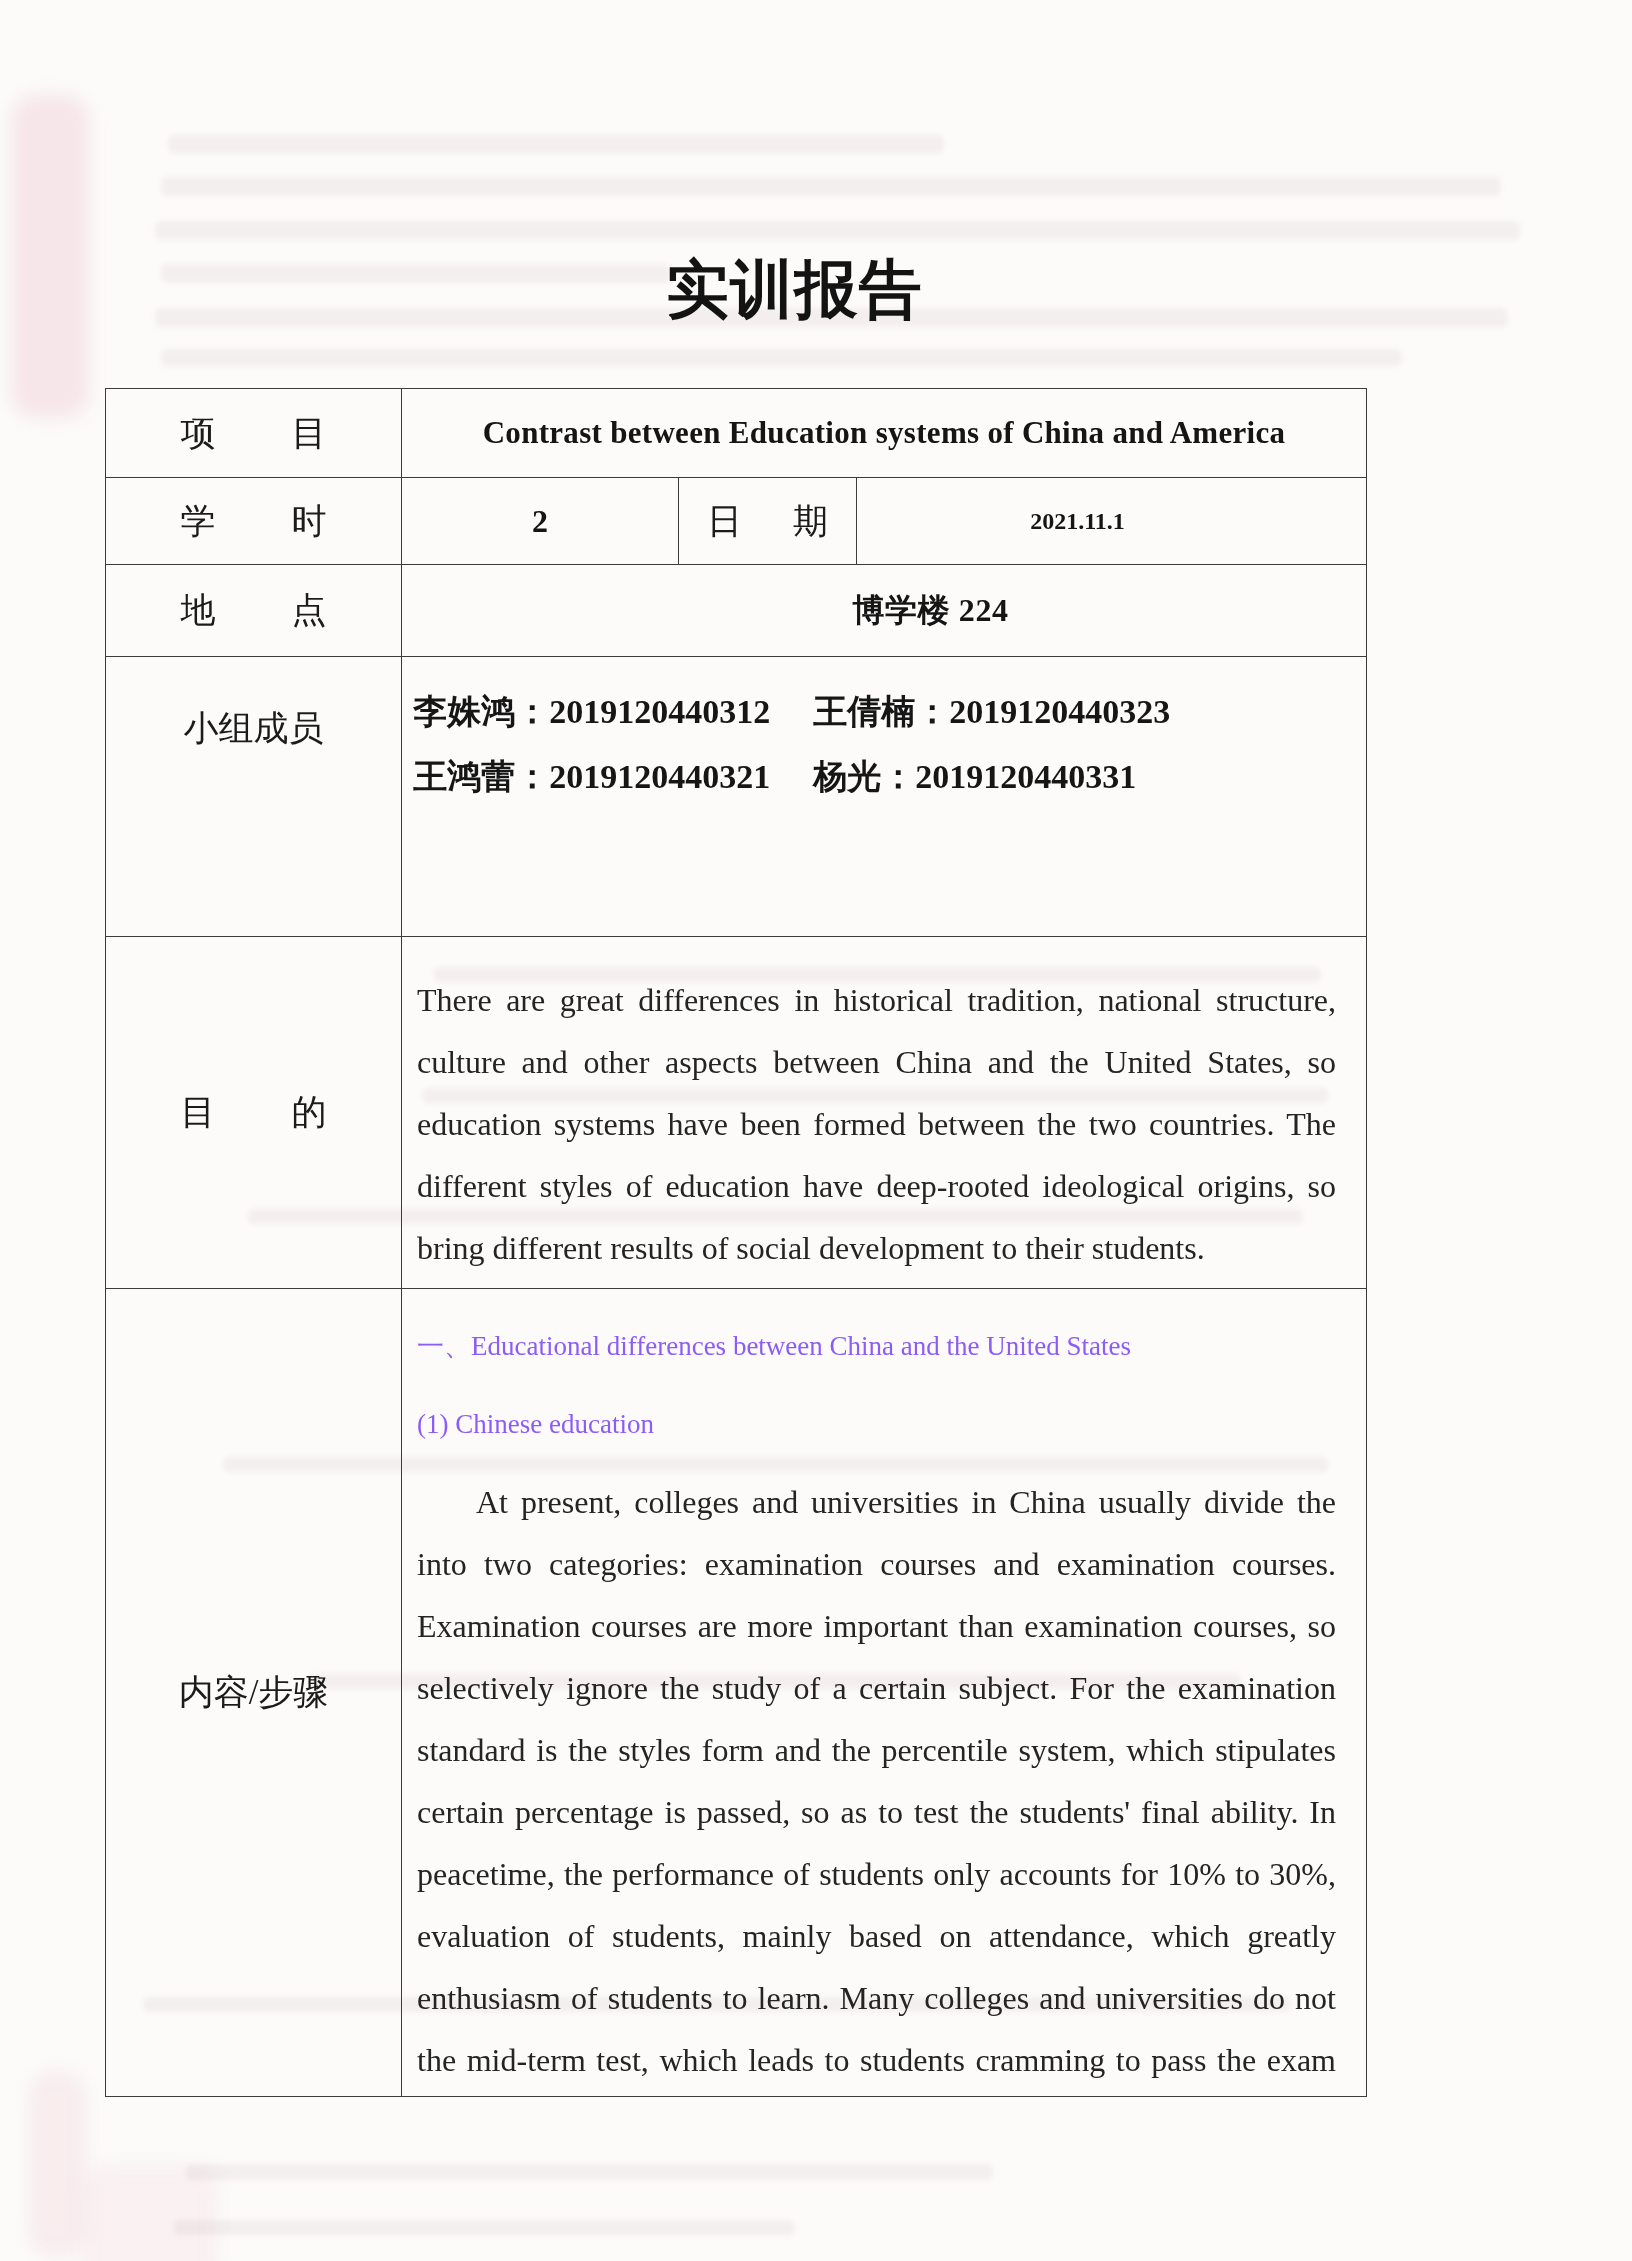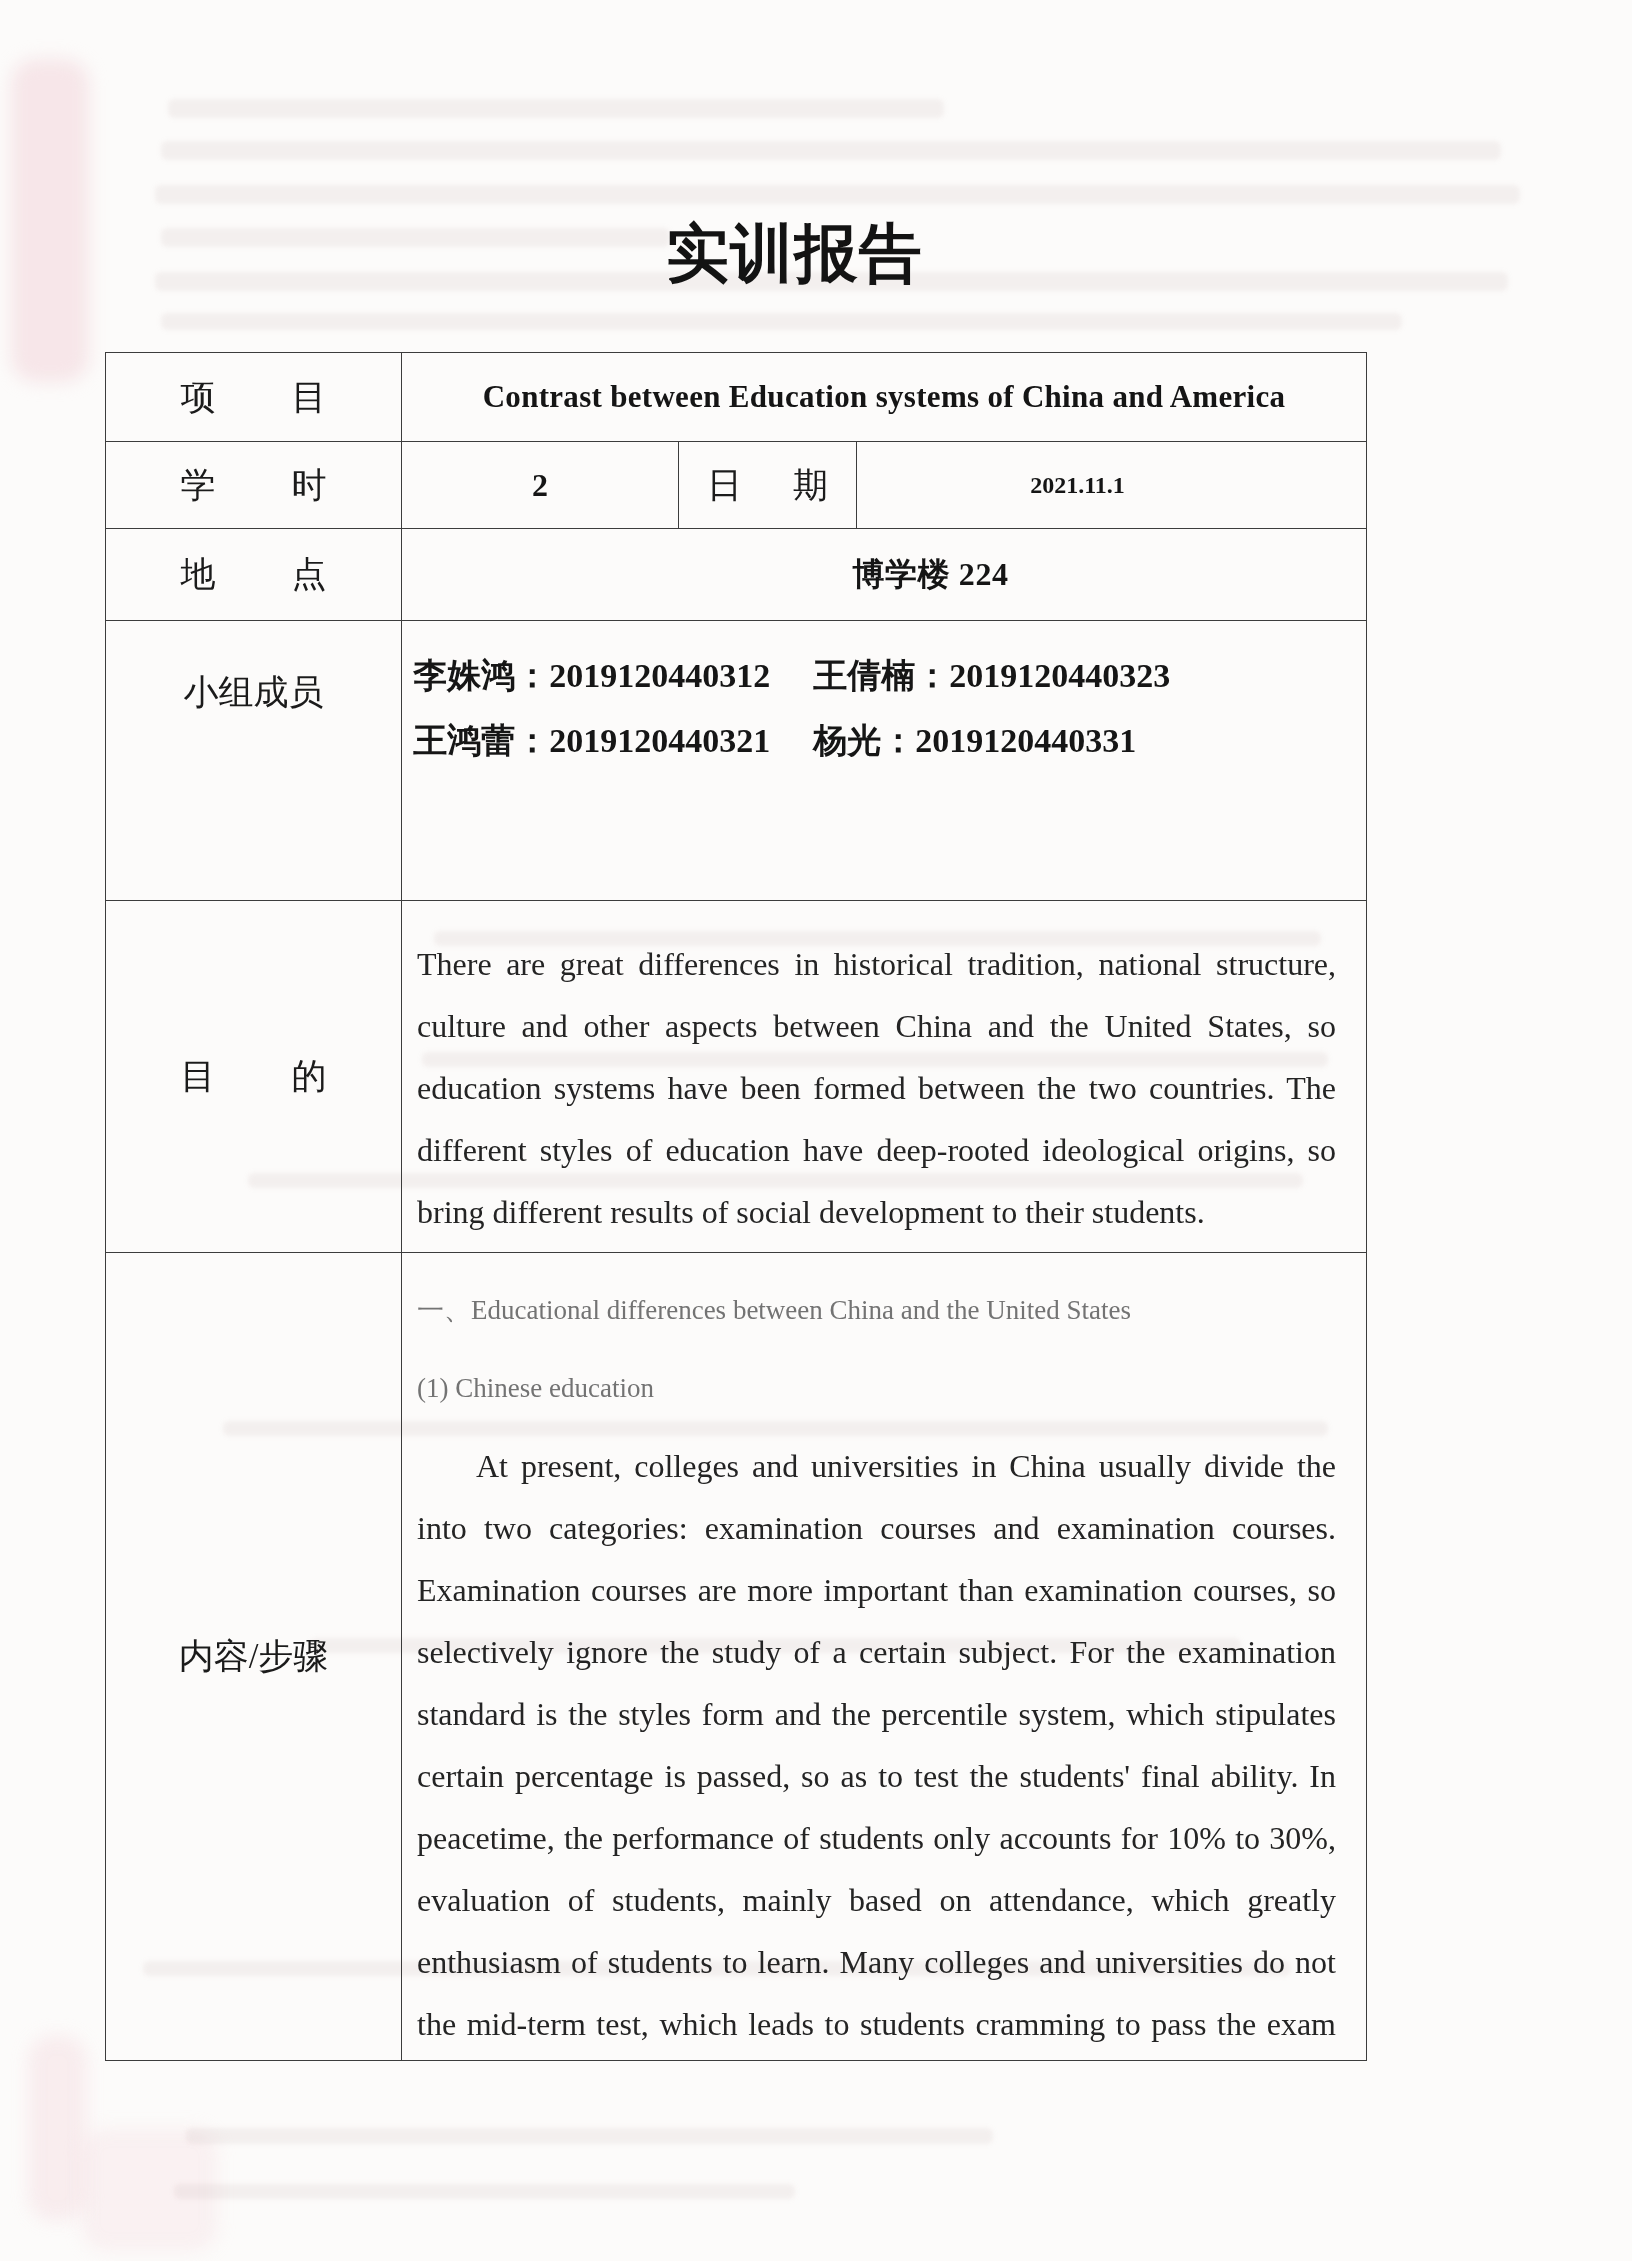--- a/index.html
+++ b/index.html
@@ -3,21 +3,21 @@
 <meta charset="utf-8">
 <style>
   html,body{margin:0;padding:0;}
   body{
     width:1633px;height:2261px;
     background:#fcfbfa;
     font-family:"Liberation Serif","DejaVu Serif",serif;
     position:relative;overflow:hidden;
     color:#242424;
   }
-  .page{position:absolute;inset:0;}
+  .page{position:absolute;inset:0;margin-top:36px;}
 
   
   .ghost{position:absolute;background:rgba(170,140,140,0.10);filter:blur(2.5px);border-radius:6.2px;}
   .pink{position:absolute;background:rgba(243,214,218,0.55);filter:blur(8.7px);border-radius:25px;}
 
   .doc-title{
     position:absolute;top:211px;left:0;width:1589px;margin:0;
     text-align:center;
     font-size:63px;font-weight:700;letter-spacing:1.2px;color:#131313;
   }
@@ -68,21 +68,21 @@
     font-size:34px;font-weight:700;color:#161616;}
   .member-left{width:400px;flex:0 0 400px;}
   .members-label{align-items:flex-start;padding-top:48px;}
 
   .text-cell{flex:1;display:block;padding:32px 30px 0 15px;box-sizing:border-box;overflow:hidden;}
   .bodyline{height:62px;line-height:62px;font-size:32px;color:#242424;overflow:hidden;
     text-align:justify;}
   .jl::after{content:"";display:inline-block;width:100%;height:0;line-height:0;font-size:0;}
   .plain{text-align:left;}
   .content-cell{padding-top:26px;}
-  .heading-line{height:62px;line-height:62px;font-size:27px;color:#737373;overflow:hidden;}
+  .heading-line{height:62px;line-height:62px;font-size:27px;color:#8b5cf6;overflow:hidden;}
   .gap26{height:16px;}
   .indent1{text-indent:59px;}
 </style>
 </head>
 <body>
 
 <div class="page">
 
   <div class="pink" style="left:11.2px;top:59px;width:78px;height:323px;"></div>
   <div class="pink" style="left:28px;top:2035px;width:59px;height:186px;opacity:.7;"></div>

